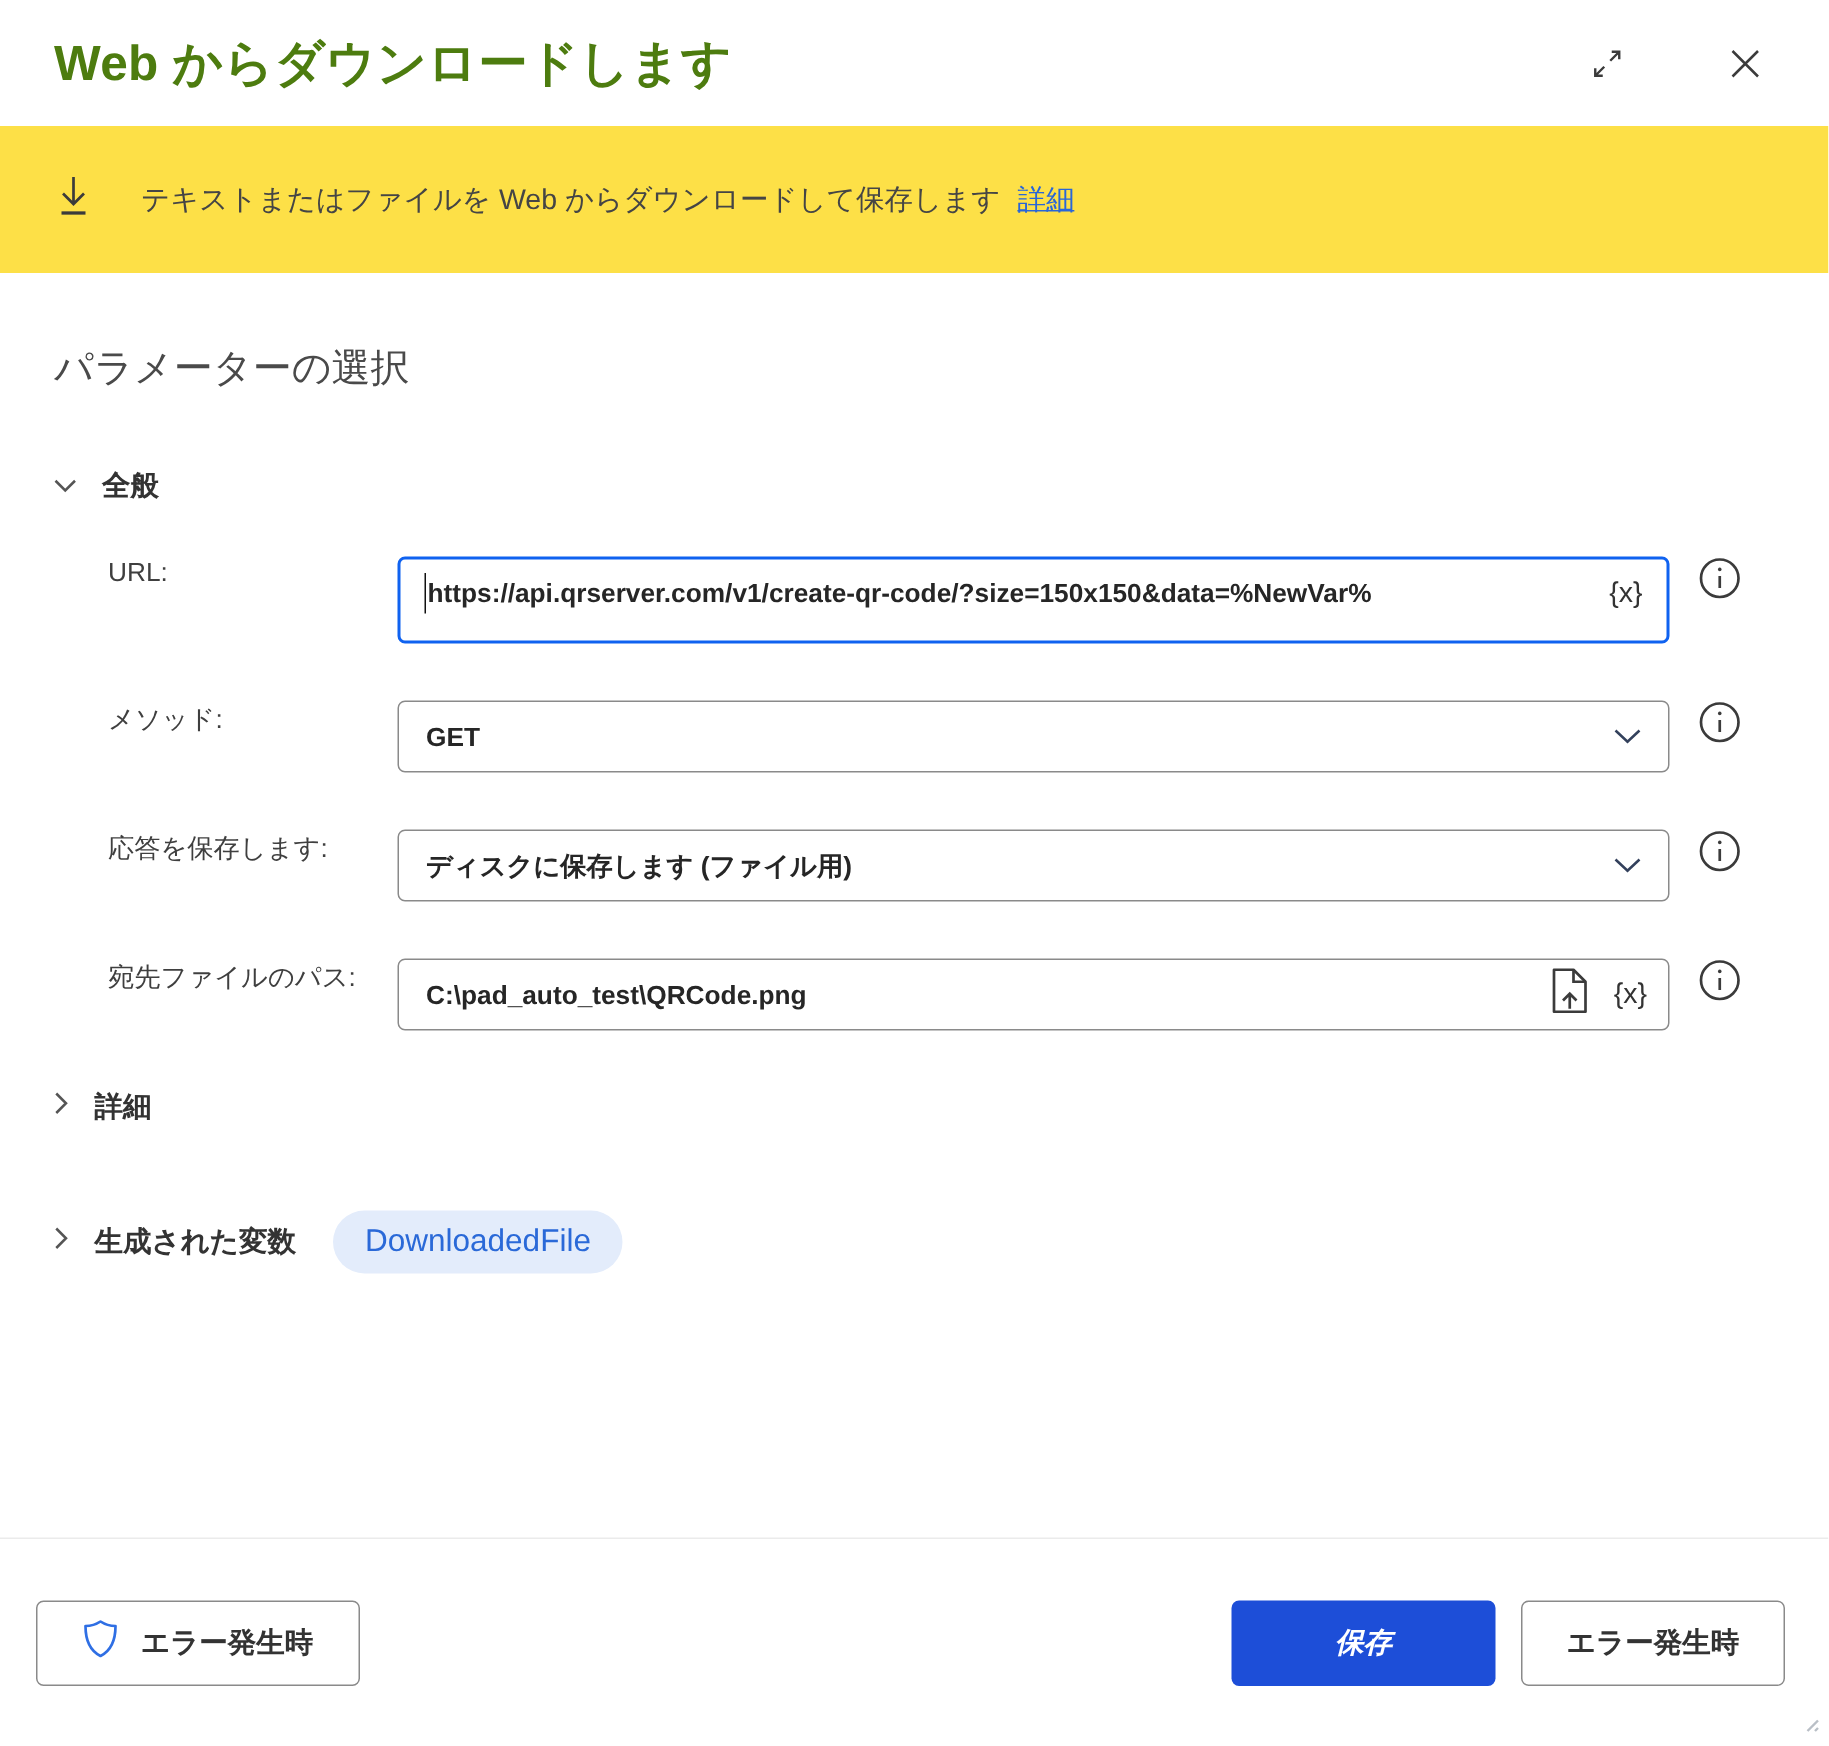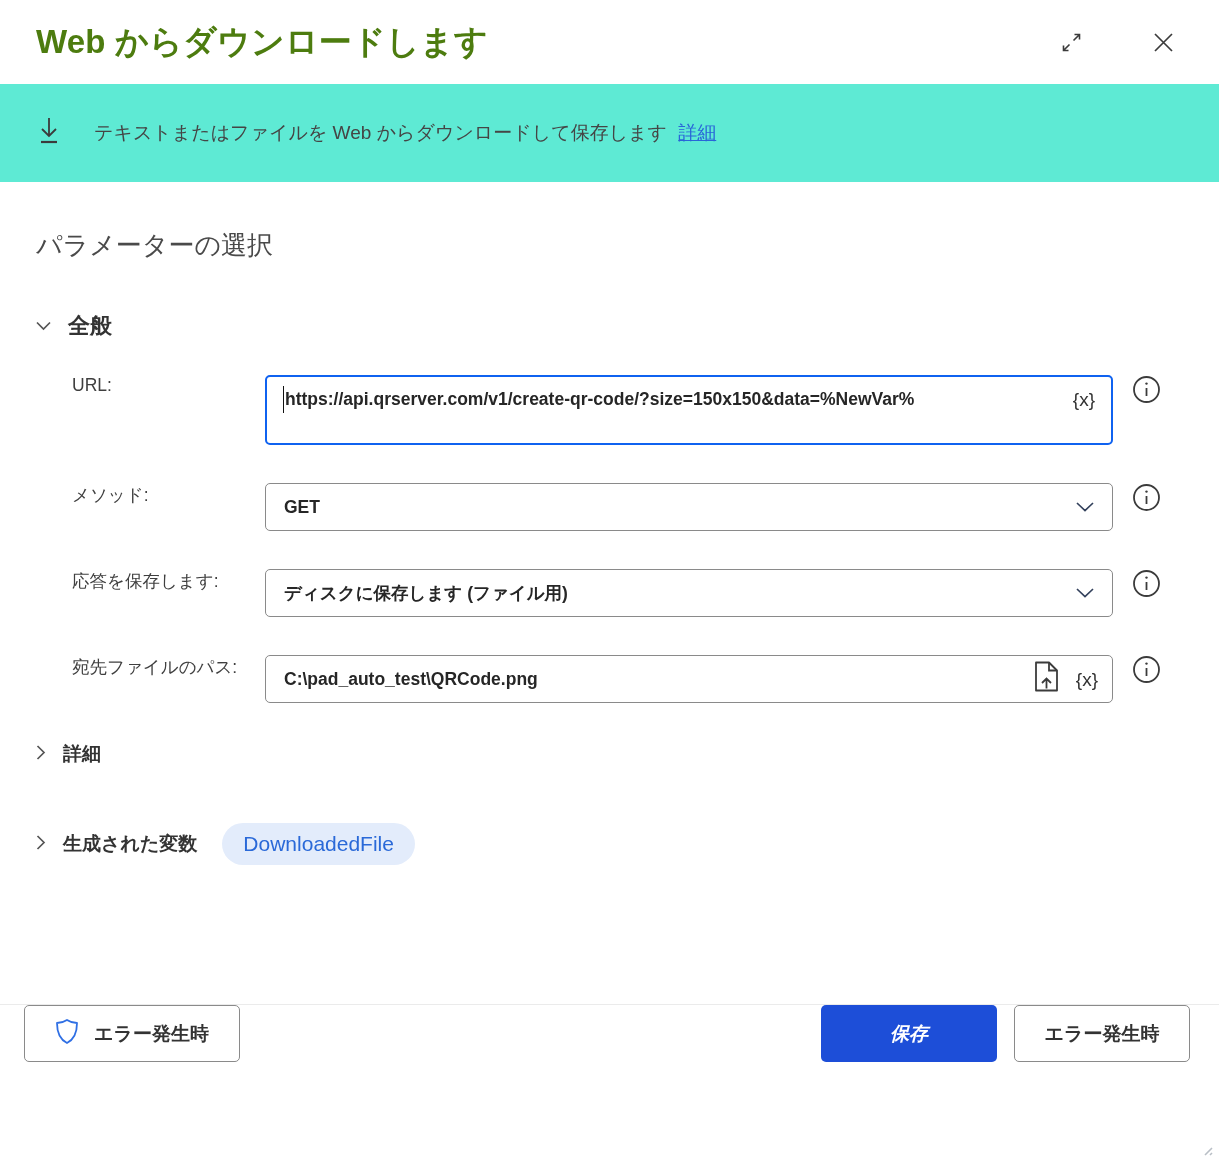--- a/index.html
+++ b/index.html
@@ -7,52 +7,52 @@
   body {
     font-family:"Liberation Sans","DejaVu Sans",sans-serif;
     background:#ffffff; color:#333; overflow:hidden; position:relative;
   }
   
   .hdr { height:84px; display:flex; align-items:center; padding:0 40px 0 36px; background:#fff; }
   .hdr-title { font-size:33px; font-weight:700; color:#4d7c0f; letter-spacing:.2px; }
   .hdr-icons { margin-left:auto; display:flex; align-items:center; gap:62px; }
   .icon-btn { background:none; border:none; cursor:pointer; padding:4px; display:flex; align-items:center; }
   
-  .banner { height:98px; background:#5eead4; display:flex; align-items:center; padding:0 36px; gap:32px; }
+  .banner { height:98px; background:#fde047; display:flex; align-items:center; padding:0 36px; gap:32px; }
   .banner-text { font-size:19px; color:#454545; }
   .banner-link { color:#2966d8; text-decoration:underline; cursor:pointer; margin-left:6px; }
   
   .content { padding:0 36px; }
   .params-heading { margin-top:46px; font-size:26px; font-weight:400; color:#4a4a4a; }
   .section-head { margin-top:48px; display:flex; align-items:center; gap:17px; cursor:pointer; }
   .section-head .chev { display:flex; color:#5a5a5a; }
-  .section-title { font-size:22px; font-weight:700; color:#333; }
+  .section-title { font-size:19px; font-weight:700; color:#333; }
   .rows { margin-top:34px; }
   .row { display:flex; align-items:flex-start; margin-bottom:38px; }
   .row-label { width:229px; padding-left:36px; font-size:17.5px; color:#3f3f3f; flex:none; }
   .ctrl { width:848px; flex:none; border:1px solid #8a8a8a; border-radius:5px; background:#fff;
           height:48px; display:flex; align-items:center; padding:0 18px; position:relative;
           font-size:17.5px; font-weight:600; color:#262626; }
-  .ctrl.url { height:70px; align-items:flex-start; padding:9px 70px 9px 16px;
+  .ctrl.url { height:58px; align-items:flex-start; padding:9px 70px 9px 16px;
               border:2px solid #0f62f0; border-radius:5px; }
   .url-text { line-height:27px; word-break:break-all; border-left:1.5px solid #111; padding-left:1px; }
   .varpick { position:absolute; right:16px; top:12px; font-size:19px; font-weight:400; color:#333; cursor:pointer; }
   .ctrl.select { cursor:pointer; padding-right:54px; }
   .select-chev { position:absolute; right:18px; top:50%; transform:translateY(-50%); display:flex; }
   .ctrl.filepath { padding-right:110px; }
   .file-icons { position:absolute; right:14px; top:50%; transform:translateY(-50%); display:flex; align-items:center; gap:16px; }
   .file-icons .varpick2 { font-size:19px; font-weight:400; color:#333; cursor:pointer; }
   .info { margin-left:19px; flex:none; display:flex; cursor:pointer; }
   .collapsed { margin-top:56px; display:flex; align-items:center; gap:17px; cursor:pointer; }
   .collapsed .label { font-size:19px; font-weight:700; color:#333; }
   .var-pill { margin-left:8px; background:#e3ecfb; color:#2a69d8; font-size:21px;
               padding:9px 21px; border-radius:22px; cursor:pointer; }
   
-  .footer { position:absolute; left:0; right:0; bottom:0; height:160px; border-top:1px solid #ebebeb;
-            display:flex; align-items:flex-start; padding:0 29px 0 24px; background:#fff; }
+  .footer { position:absolute; left:0; right:0; bottom:0; height:139px; border-top:1px solid #ebebeb;
+            display:flex; align-items:center; padding:0 29px 0 24px; background:#fff; }
   .btn { height:57px; border-radius:5px; font-size:19px; font-weight:600; cursor:pointer;
          display:flex; align-items:center; justify-content:center;
          font-family:"Liberation Sans","DejaVu Sans",sans-serif; }
   .btn-error { border:1px solid #8a8a8a; background:#fff; color:#333; padding:0 30px; gap:15px; }
   .btn-save { width:176px; background:#1d4ed8; color:#fff; border:none; margin-left:auto;font-style:italic; }
   .btn-cancel { width:176px; background:#fff; color:#333; border:1px solid #8a8a8a; margin-left:17px; }
   .grip { position:absolute; right:6px; bottom:4px; }
 </style>
 </head>
 <body>

